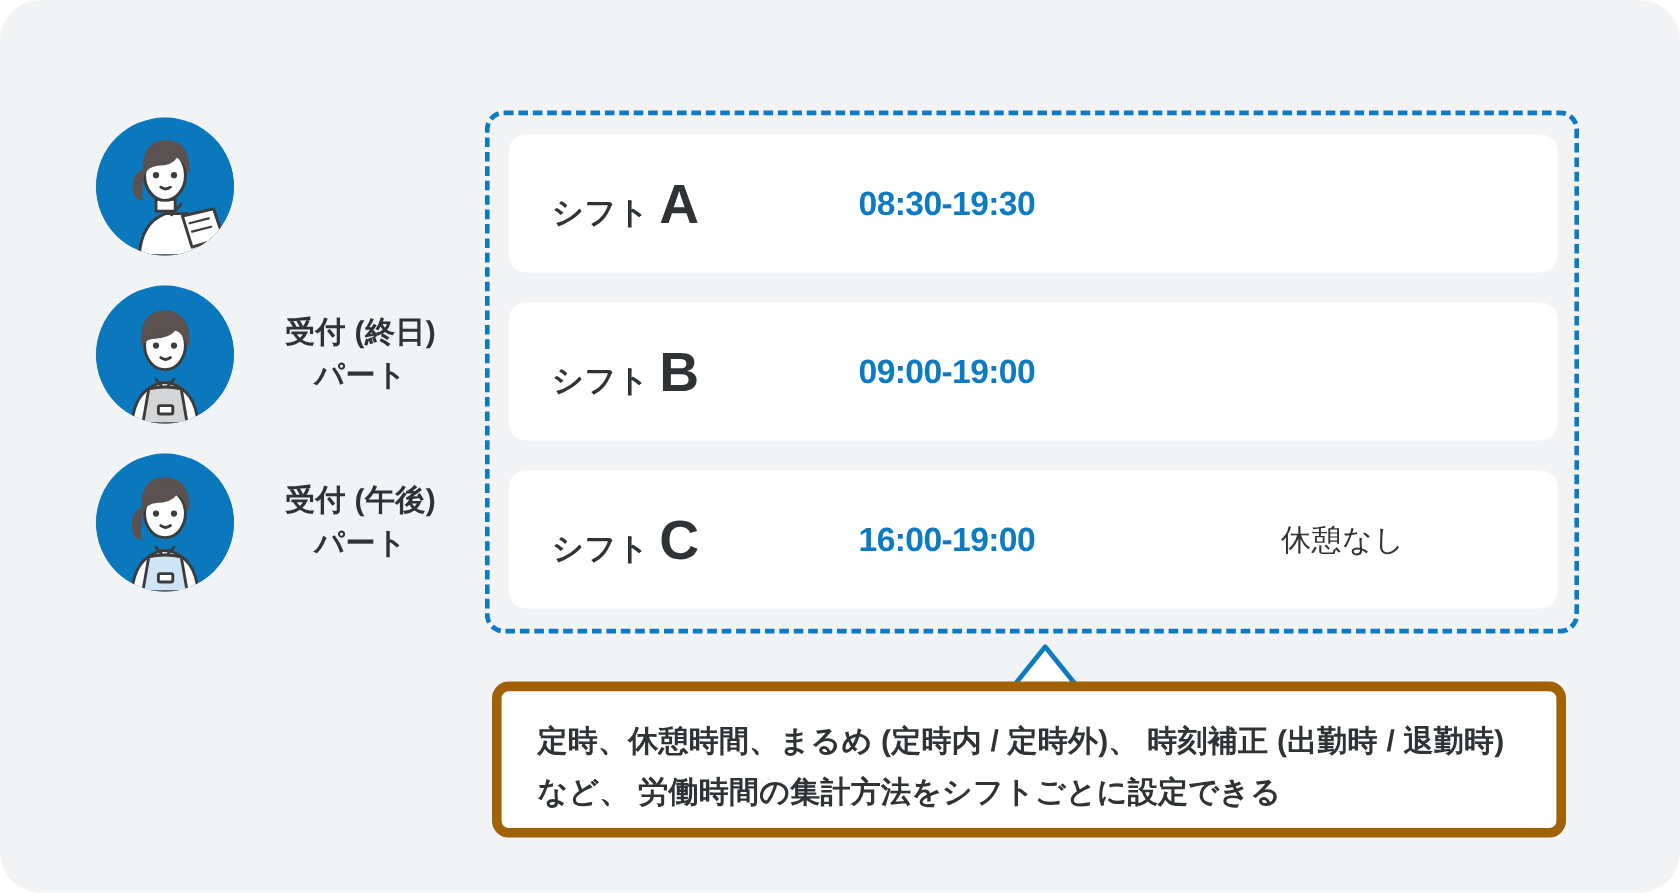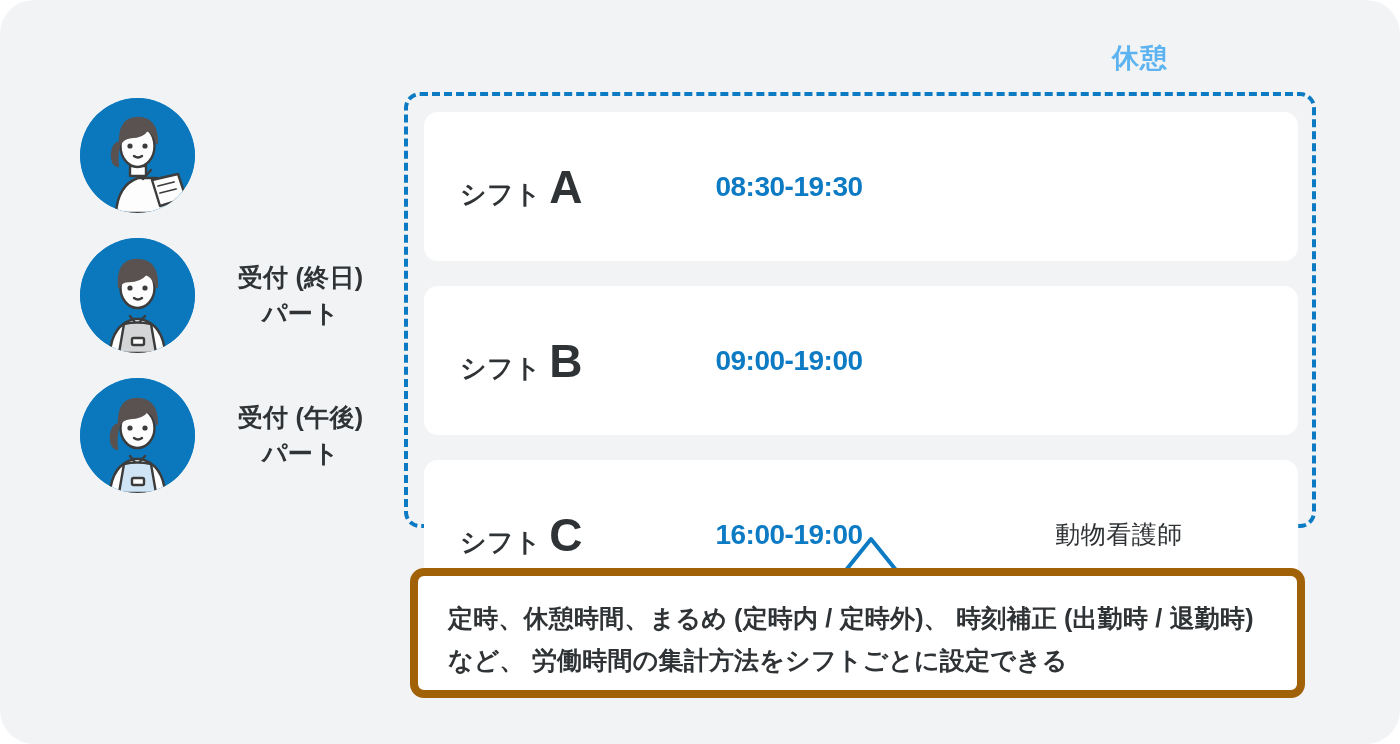--- a/index.html
+++ b/index.html
@@ -94,21 +94,21 @@
 
   
   .cards {
     position: absolute;
     left: 424px;
     top: 112px;
     width: 874px;
   }
   .shift-card {
     position: relative;
-    height: 149px;
+    height: 115px;
     background: #ffffff;
     border-radius: 14px;
     margin-bottom: 25px;
     display: flex;
     align-items: center;
   }
   .shift-name {
     position: absolute;
     left: 36px;
     display: flex;
@@ -186,21 +186,20 @@
     width: 70px;
     height: 40px;
     overflow: visible;
   }
 </style>
 </head>
 <body>
 
 <div class="page">
 
-  <div class="col-head col-head-break">休憩</div>
 
   <div class="staff-col">
 
     <div class="staff-row">
       <div class="avatar">
         <svg viewBox="0 0 115 115" xmlns="http://www.w3.org/2000/svg">
           <circle cx="57.5" cy="57.5" r="57.5" fill="#0b78bd"></circle>
           <g stroke="#3c3c3c" stroke-width="2.4" stroke-linecap="round" stroke-linejoin="round" fill="#ffffff">
             <path d="M36 115 q2-28 22-35 l18 0 q20 7 22 35 z" fill="#fdfdfd"></path>
             <path d="M55 72 l8 9 l8 -9" fill="none"></path>
@@ -288,21 +287,21 @@
       </div>
       <div class="time-regular">09:00-19:00</div>
     </div>
 
     <div class="shift-card">
       <div class="shift-name">
         <span class="shift-name-prefix">シフト</span>
         <span class="shift-name-letter">C</span>
       </div>
       <div class="time-regular">16:00-19:00</div>
-      <div class="time-break no-break">動物看護師</div>
+      <div class="time-break no-break">休憩なし</div>
     </div>
 
   </div>
 
   <div class="callout-arrow">
     <svg width="70" height="44" viewBox="0 0 70 44" xmlns="http://www.w3.org/2000/svg">
       <path d="M6 42 L35 6 L64 42" fill="#ffffff" stroke="#0d7ac4" stroke-width="4" stroke-linejoin="round" stroke-linecap="round"></path>
       <rect x="8" y="40" width="54" height="6" fill="#ffffff"></rect>
     </svg>
   </div>

